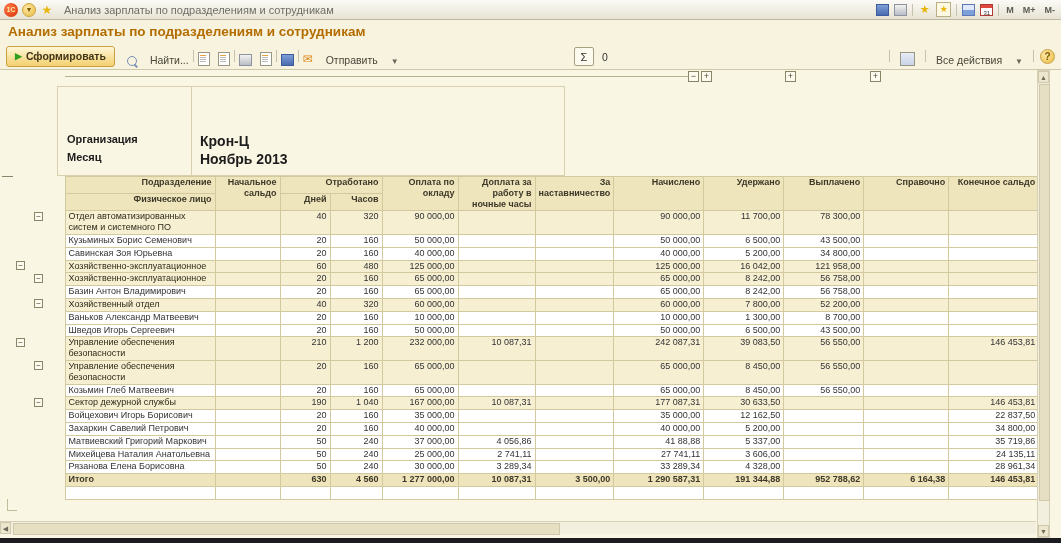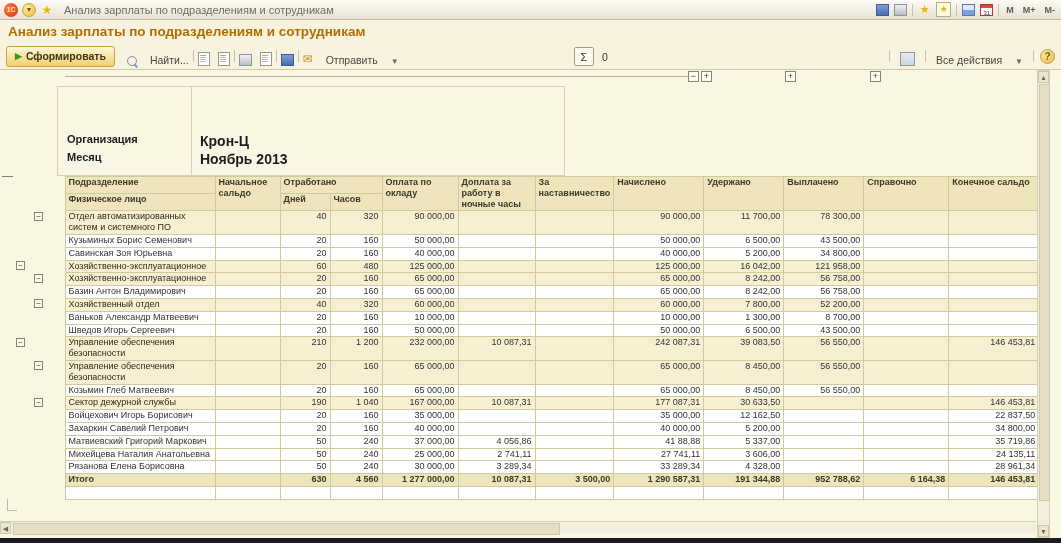--- a/index.html
+++ b/index.html
@@ -78,21 +78,21 @@
   #outer-elbow{position:absolute;left:7px;top:440px;width:10px;height:1px;background:#c3bc9c;}
   
   #grid{position:absolute;left:0;top:106px;border-collapse:collapse;table-layout:fixed;
     font-size:9px;color:#333;}
   #grid col.c-tree{width:65px;} #grid col.c-name{width:150px;}
   #grid col.c-sal0{width:65px;} #grid col.c-days{width:50px;} #grid col.c-hours{width:52px;}
   #grid col.c-salary{width:76px;} #grid col.c-night{width:77px;} #grid col.c-mentor{width:75px;}
   #grid col.c-accr{width:90px;} #grid col.c-with{width:80px;} #grid col.c-paid{width:80px;}
   #grid col.c-ref{width:85px;} #grid col.c-end{width:90px;}
   #grid th,#grid td{border:1px solid #d2c99f;padding:0 3px 1px 3px;vertical-align:top;line-height:1.2;}
-  #grid th{background:#efe5bd;text-align:left;font-weight:bold;color:#3d3828;}
+  #grid th{background:#efe5bd;text-align:right;font-weight:bold;color:#3d3828;}
   #grid td.tree{border:none;background:#faf6e4;padding:0;}
   #grid td.num{text-align:right;white-space:nowrap;}
   #grid td.name{text-align:left;}
   tr.r-g1 td,tr.r-g2 td{background:#f6efd2;}
   tr.r-g1 td.name,tr.r-g2 td.name{font-weight:normal;color:#2e2a18;}
   tr.r-p td{background:#ffffff;}
   tr.r-total td{background:#efe5bd;font-weight:bold;color:#3d3828;}
   tr.r-empty td{background:#ffffff;height:11px;}
   tr.r-g1 td.tree,tr.r-g2 td.tree,tr.r-p td.tree,tr.r-total td.tree,tr.r-empty td.tree{background:#faf6e4;}
   .mbox{display:inline-block;width:9px;height:9px;border:1px solid #8a8468;background:#fdfbee;

